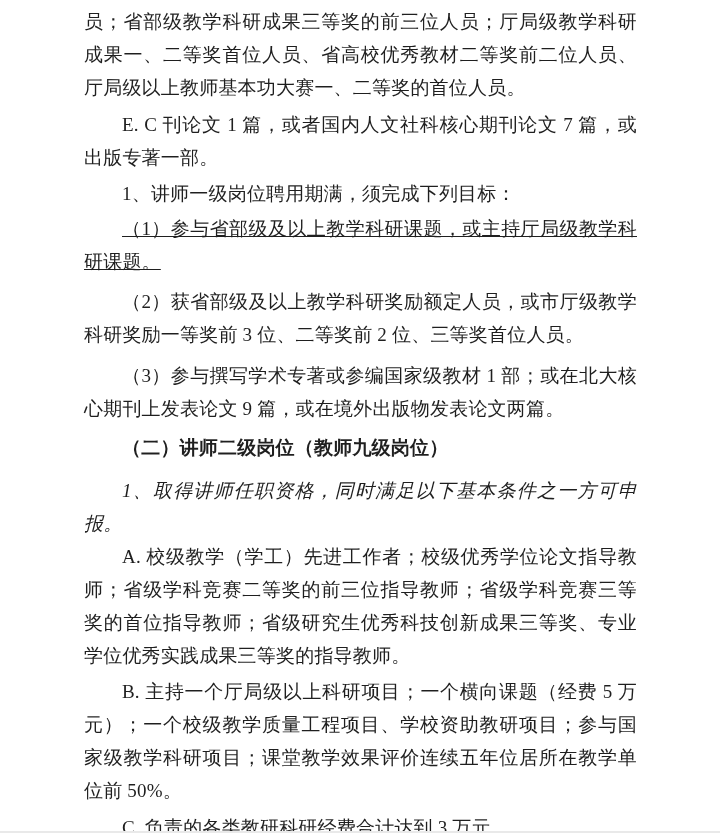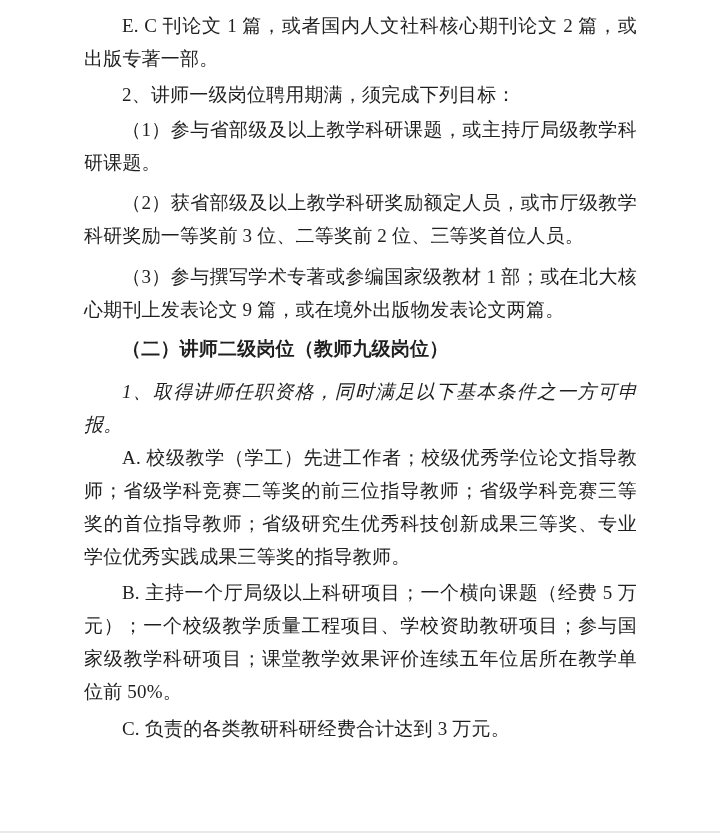--- a/index.html
+++ b/index.html
@@ -30,43 +30,44 @@
     text-align: justify;
     text-justify: inter-ideograph;
     letter-spacing: 0.2px;
     word-break: break-all;
   }
   .indent { text-indent: 2em; }
   .heading {
     font-weight: bold;
     font-family: "Liberation Sans", "DejaVu Sans", sans-serif;
   }
-  .mt2 { margin-top: 2px !important; }
+  .mt2 { margin-top: 2px !important; text-decoration: underline; }
   .mt3 { margin-top: 3px !important; }
   .mt4 { margin-top: 4px !important; }
   .mt6 { margin-top: 6px !important; font-family: Liberation Serif, serif; }
   .mt7 { margin-top: 7px !important; }
   .mt8 { margin-top: 8px !important; }
   .mt10 { margin-top: 10px !important; font-style: italic; }
   .page-bottom-edge {
     position: absolute;
     left: 0;
     bottom: 0;
     width: 100%;
     height: 2px;
     background: #e9e9e9;
   }
 </style>
 </head>
 <body>
 
 <div class="page">
   <div class="text-column">
-    <p class="indent mt4">E. C 刊论文 1 篇，或者国内人文社科核心期刊论文 2 篇，或出版专著一部。</p>
-    <p class="indent mt3">2、讲师一级岗位聘用期满，须完成下列目标：</p>
+    <p>员；省部级教学科研成果三等奖的前三位人员；厅局级教学科研成果一、二等奖首位人员、省高校优秀教材二等奖前二位人员、厅局级以上教师基本功大赛一、二等奖的首位人员。</p>
+    <p class="indent mt4">E. C 刊论文 1 篇，或者国内人文社科核心期刊论文 7 篇，或出版专著一部。</p>
+    <p class="indent mt3">1、讲师一级岗位聘用期满，须完成下列目标：</p>
     <p class="indent mt2">（1）参与省部级及以上教学科研课题，或主持厅局级教学科研课题。</p>
     <p class="indent mt7">（2）获省部级及以上教学科研奖励额定人员，或市厅级教学科研奖励一等奖前 3 位、二等奖前 2 位、三等奖首位人员。</p>
     <p class="indent mt8">（3）参与撰写学术专著或参编国家级教材 1 部；或在北大核心期刊上发表论文 9 篇，或在境外出版物发表论文两篇。</p>
     <p class="indent heading mt6">（二）讲师二级岗位（教师九级岗位）</p>
     <p class="indent mt10">1、取得讲师任职资格，同时满足以下基本条件之一方可申报。</p>
     <p class="indent">A. 校级教学（学工）先进工作者；校级优秀学位论文指导教师；省级学科竞赛二等奖的前三位指导教师；省级学科竞赛三等奖的首位指导教师；省级研究生优秀科技创新成果三等奖、专业学位优秀实践成果三等奖的指导教师。</p>
     <p class="indent mt3">B. 主持一个厅局级以上科研项目；一个横向课题（经费 5 万元）；一个校级教学质量工程项目、学校资助教研项目；参与国家级教学科研项目；课堂教学效果评价连续五年位居所在教学单位前 50%。</p>
     <p class="indent mt4">C. 负责的各类教研科研经费合计达到 3 万元。</p>
 
   </div>

